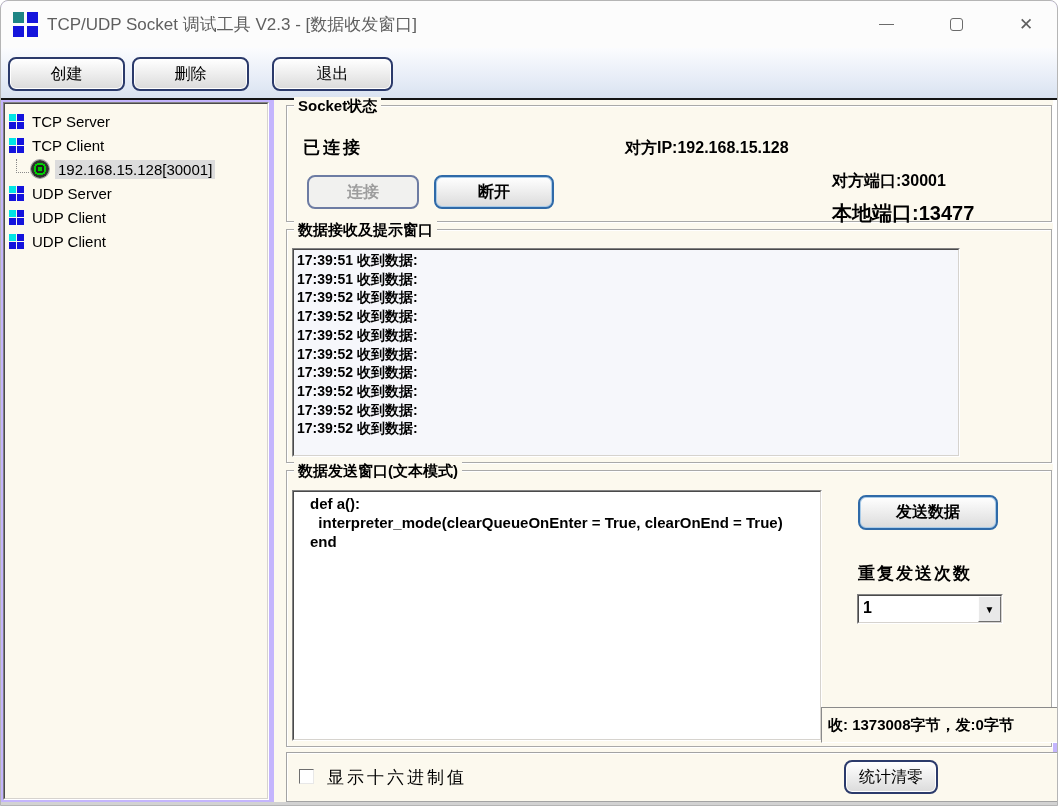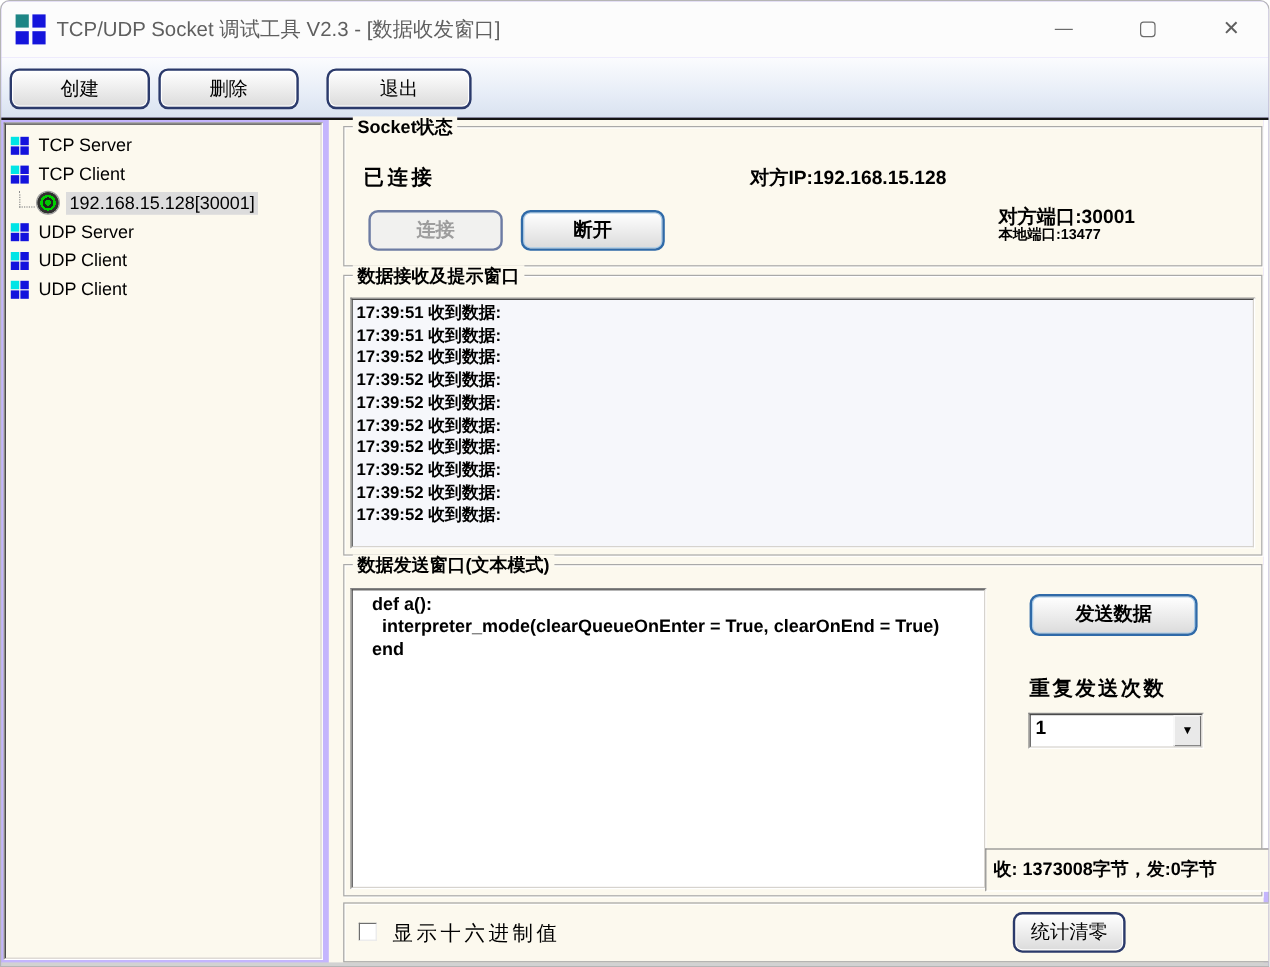--- a/index.html
+++ b/index.html
@@ -57,26 +57,26 @@
   .tree-label.selected { background:#dcdcdc; padding:1px 3px; }
 
   
   .groupbox { position:absolute; border:1px solid #a9a9a9; box-shadow:inset 1px 1px 0 #fff,1px 1px 0 #fff; background:#fcf9ee;font-weight:bold; }
   .group-label { position:absolute; top:-9px; left:7px; background:#fcf9ee; padding:0 4px; font-size:15px; white-space:nowrap; }
 
   #socket-group  { left:285px; top:104px; width:766px; height:117px; }
   .state-text { position:absolute; left:16px; top:30px; font-size:17px; letter-spacing:3px; }
   .peer-ip    { position:absolute; left:338px; top:32px; font-size:16px; white-space:nowrap;text-align:center; }
   .peer-port  { position:absolute; left:545px; top:32px; font-size:16px; white-space:nowrap;margin-top:33px; }
-  .local-port { position:absolute; left:545px; top:81px; font-size:12px; white-space:nowrap; }
+  .local-port { position:absolute; left:545px; top:94px; font-size:20px; white-space:nowrap; }
   #btn-connect    { left:20px;  top:69px; width:112px; }
   #btn-disconnect { left:147px; top:69px; width:120px; }
 
   #recv-group { left:285px; top:228px; width:766px; height:234px; }
-  .recv-box { position:absolute; left:5px; top:18px; width:754px; height:209px; }
+  .recv-box { position:absolute; left:5px; top:18px; width:668px; height:209px; }
   .recv-box .sunken-in { background:#f6f7fb; }
   .recv-text { font-size:14px; line-height:18.7px; padding:1px 3px; white-space:pre; }
 
   #send-group { left:285px; top:469px; width:766px; height:277px; }
   .send-box { position:absolute; left:5px; top:19px; width:530px; height:251px; }
   .send-box .sunken-in { background:#ffffff; }
   .send-text { font-size:15px; line-height:19px; padding:2px 16px; white-space:pre; }
   #btn-send { left:571px; top:24px; width:140px; height:35px; }
   .repeat-label { position:absolute; left:571px; top:91px; font-size:17px; letter-spacing:2px; white-space:nowrap; }
   .combo { position:absolute; left:570px; top:123px; width:146px; height:30px; }

